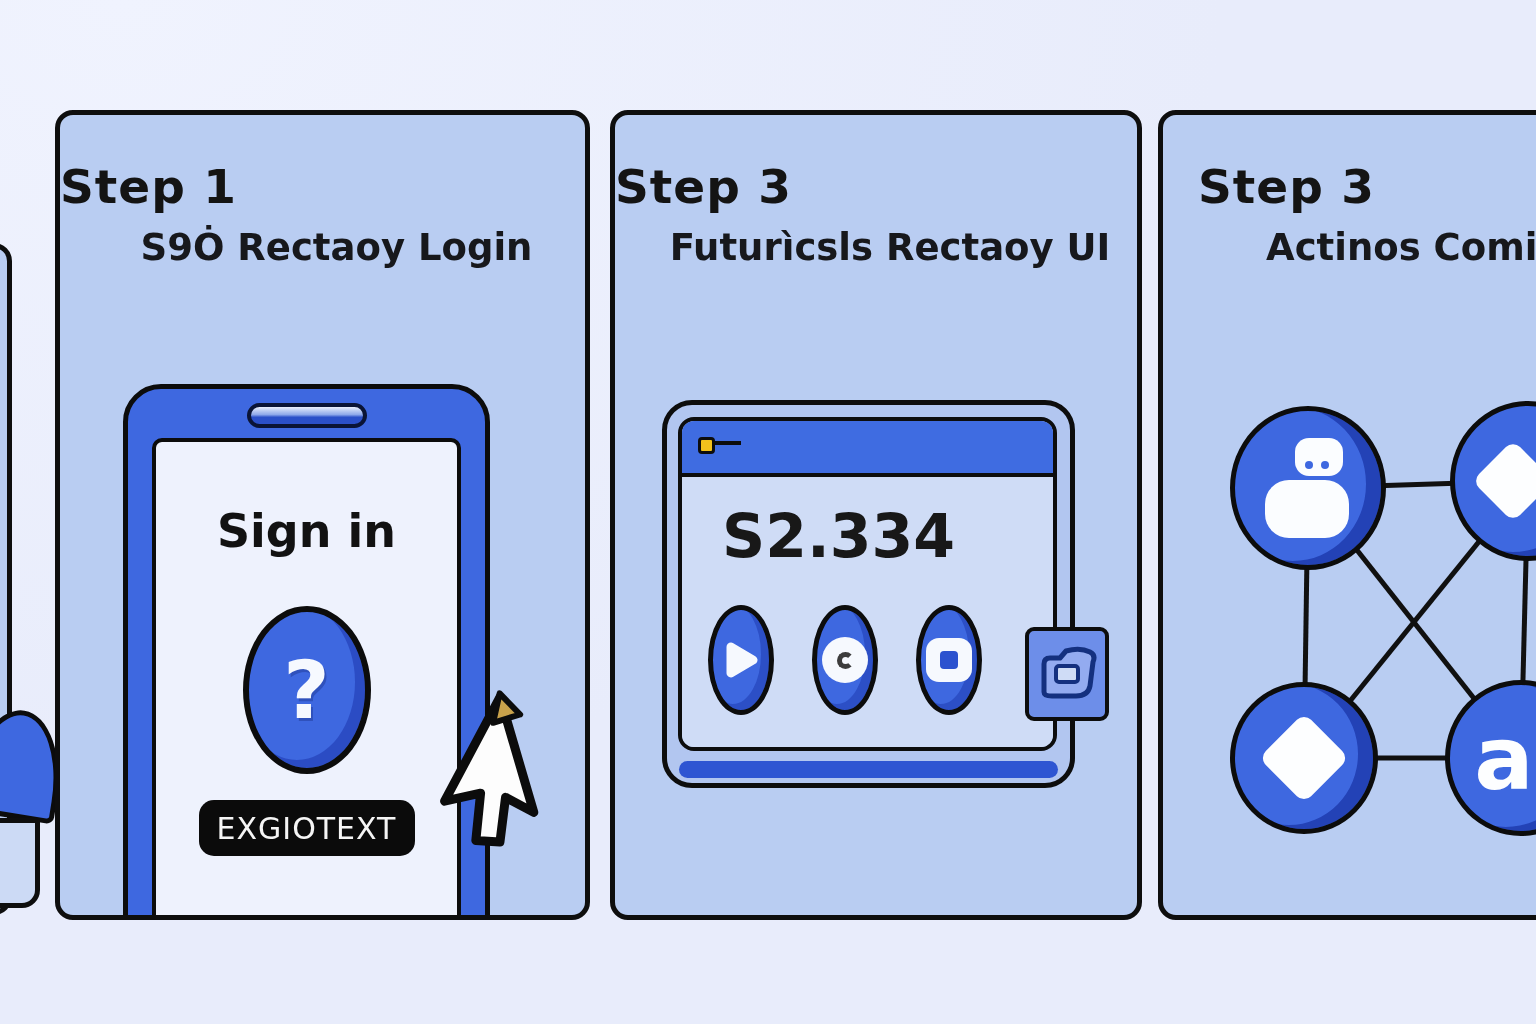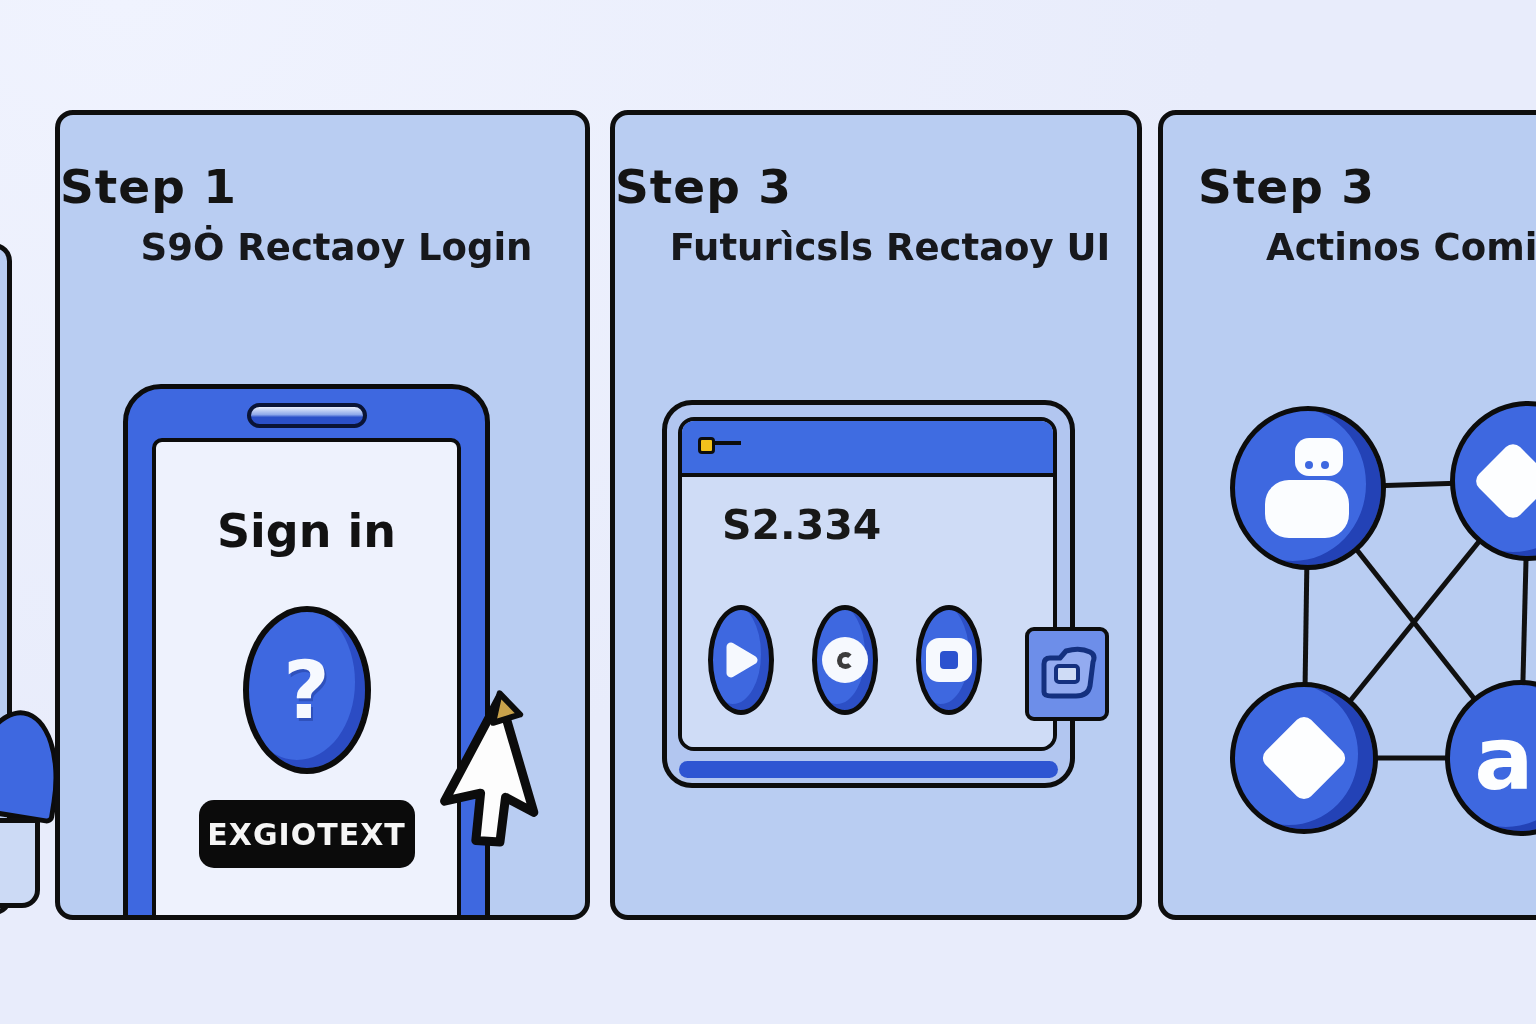--- a/index.html
+++ b/index.html
@@ -43,39 +43,39 @@
   .screen{position:absolute;left:24px;right:24px;top:49px;bottom:-10px;background:#eef2fd;
     border:4px solid #0c0c0c;border-radius:10px;box-sizing:border-box;}
   .signin{position:absolute;top:62px;width:100%;text-align:center;
     font-size:46px;font-weight:bold;color:#121212;}
   .qbtn{position:absolute;left:50%;top:164px;transform:translateX(-50%);
     width:128px;height:168px;border-radius:50%;background:#3e68e0;border:6px solid #0c0c0c;
     display:flex;align-items:center;justify-content:center;box-sizing:border-box;
     box-shadow:inset -10px -8px 0 rgba(34,62,182,.65);}
   .qbtn span{font-size:80px;font-weight:bold;color:#f6f9ff;text-shadow:2px 3px 0 rgba(20,40,120,.35);}
   .badge{position:absolute;left:50%;top:358px;transform:translateX(-50%);
-    width:216px;height:68px;background:#0b0b0b;border-radius:15px;
+    width:216px;height:56px;background:#0b0b0b;border-radius:15px;
     display:flex;align-items:center;justify-content:center;
-    color:#f5f5f5;font-size:30px;font-weight:bold;letter-spacing:1px;}
+    color:#f5f5f5;font-size:30px;font-weight:normal;letter-spacing:1px;}
   .cursor{position:absolute;left:376px;top:570px;z-index:5;}
 
   
   .casing{position:absolute;left:47px;top:285px;width:413px;height:388px;background:#b2c6f0;
     border:5px solid #0d0d0d;border-radius:30px;box-sizing:border-box;z-index:2;}
   .rim{position:absolute;left:12px;right:12px;bottom:5px;height:17px;background:#2e55d2;
     border-radius:9px;}
   .window{position:absolute;left:11px;top:12px;right:13px;bottom:32px;
     border:4px solid #0d0d0d;border-radius:16px;overflow:hidden;
     display:flex;flex-direction:column;box-sizing:border-box;}
   .titlebar{height:52px;background:#3f6ce1;border-bottom:4px solid #0d0d0d;position:relative;flex:none;}
   .flag{position:absolute;left:16px;top:16px;width:17px;height:17px;background:#f2c21c;
     border:3px solid #0d0d0d;border-radius:4px;box-sizing:border-box;}
   .flag::after{content:"";position:absolute;left:12px;top:1px;width:28px;height:4px;background:#0d0d0d;}
   .wcontent{flex:1;background:#cfdcf6;position:relative;}
-  .wvalue{position:absolute;left:40px;top:24px;font-size:41px;font-weight:600;color:#181818;}
+  .wvalue{position:absolute;left:40px;top:24px;font-size:60px;font-weight:600;color:#181818;}
   .controls{position:absolute;left:26px;top:128px;display:flex;gap:38px;align-items:center;}
   .obtn{width:66px;height:110px;border-radius:50%;background:#3e68e0;border:5px solid #0c0c0c;
     display:flex;align-items:center;justify-content:center;box-sizing:border-box;
     box-shadow:inset -8px -6px 0 rgba(30,58,176,.55);}
   .glyph-circle{width:46px;height:46px;background:#f6f9fe;border-radius:50%;
     display:flex;align-items:center;justify-content:center;}
   .ring{width:17px;height:17px;border:5px solid #3c3c3c;border-right-color:transparent;
     border-radius:50%;box-sizing:border-box;}
   .glyph-square{width:46px;height:44px;background:#f6f9fe;border-radius:13px;
     display:flex;align-items:center;justify-content:center;}

